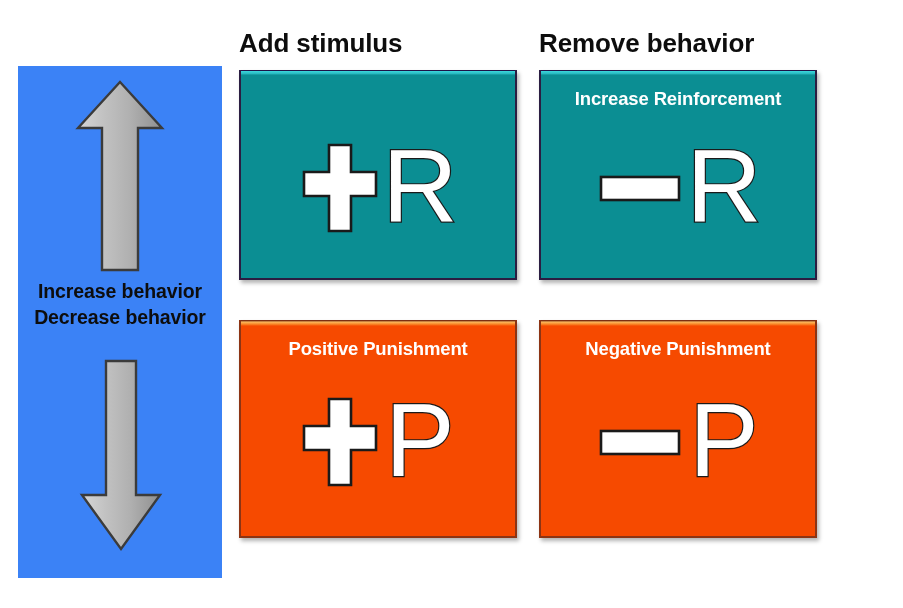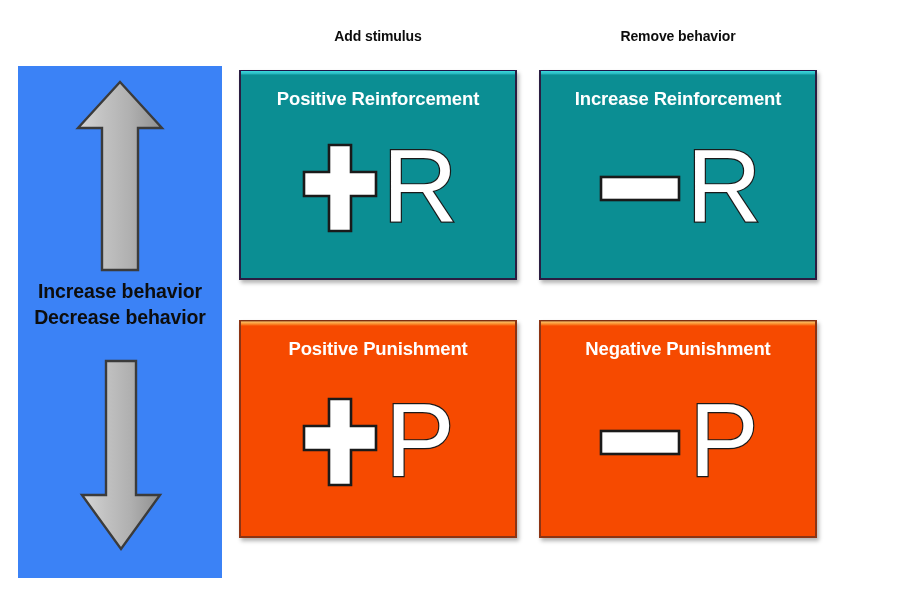--- a/index.html
+++ b/index.html
@@ -57,24 +57,23 @@
     color: #0d0d0d;
     line-height: 1.35;
     letter-spacing: -0.1px;
     white-space: nowrap;
   }
 
   
   .col-header {
     position: absolute;
     top: 28px;
-    font-size: 14px;
+    font-size: 26px;
     font-weight: bold;
     color: #0d0d0d;
-    text-align: center;
     white-space: nowrap;
     letter-spacing: -0.1px;
   }
   .col-header.c1 { left: 239px; width: 278px; }
   .col-header.c2 { left: 539px; width: 278px; }
 
   
   .quad {
     position: absolute;
     width: 278px;
@@ -184,21 +183,20 @@
         <polygon points="32,6 62,6 62,140 86,140 47,194 8,140 32,140" fill="url(#gDn)" stroke="#3b3b3b" stroke-width="2.4" stroke-linejoin="miter"></polygon>
       </svg>
     </div>
 
   </div>
 
   <div class="col-header c1">Add stimulus</div>
   <div class="col-header c2">Remove behavior</div>
 
   <div class="quad teal r1 c1">
-    <div class="quad-title">Positive Reinforcement</div>
     <div class="quad-symbol">
       <svg class="sign-svg" width="78" height="98" viewBox="0 0 78 98">
         <polygon points="28,6 50,6 50,33 75,33 75,57 50,57 50,92 28,92 28,57 3,57 3,33 28,33" fill="#ffffff" stroke="#1a1a1a" stroke-width="2.6" stroke-linejoin="miter"></polygon>
       </svg>
       <svg class="letter-svg" width="70" height="104" viewBox="0 0 70 104">
         <text x="35" y="86" text-anchor="middle" font-family="'Liberation Sans', sans-serif" font-size="104" font-weight="400" fill="#ffffff" stroke="#1a1a1a" stroke-width="2.4" paint-order="stroke fill">R</text>
       </svg>
     </div>
   </div>
 

